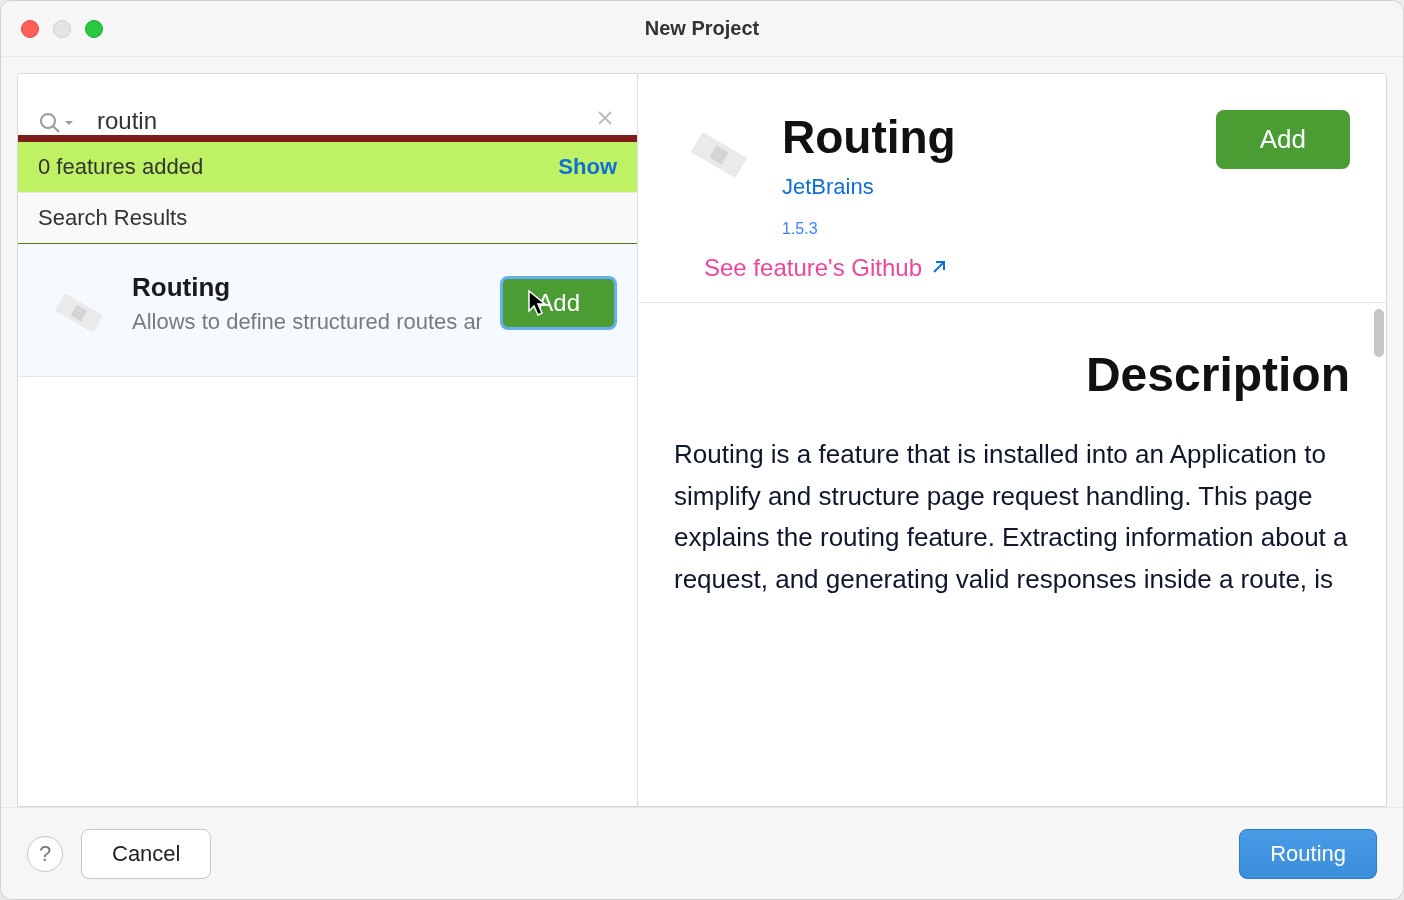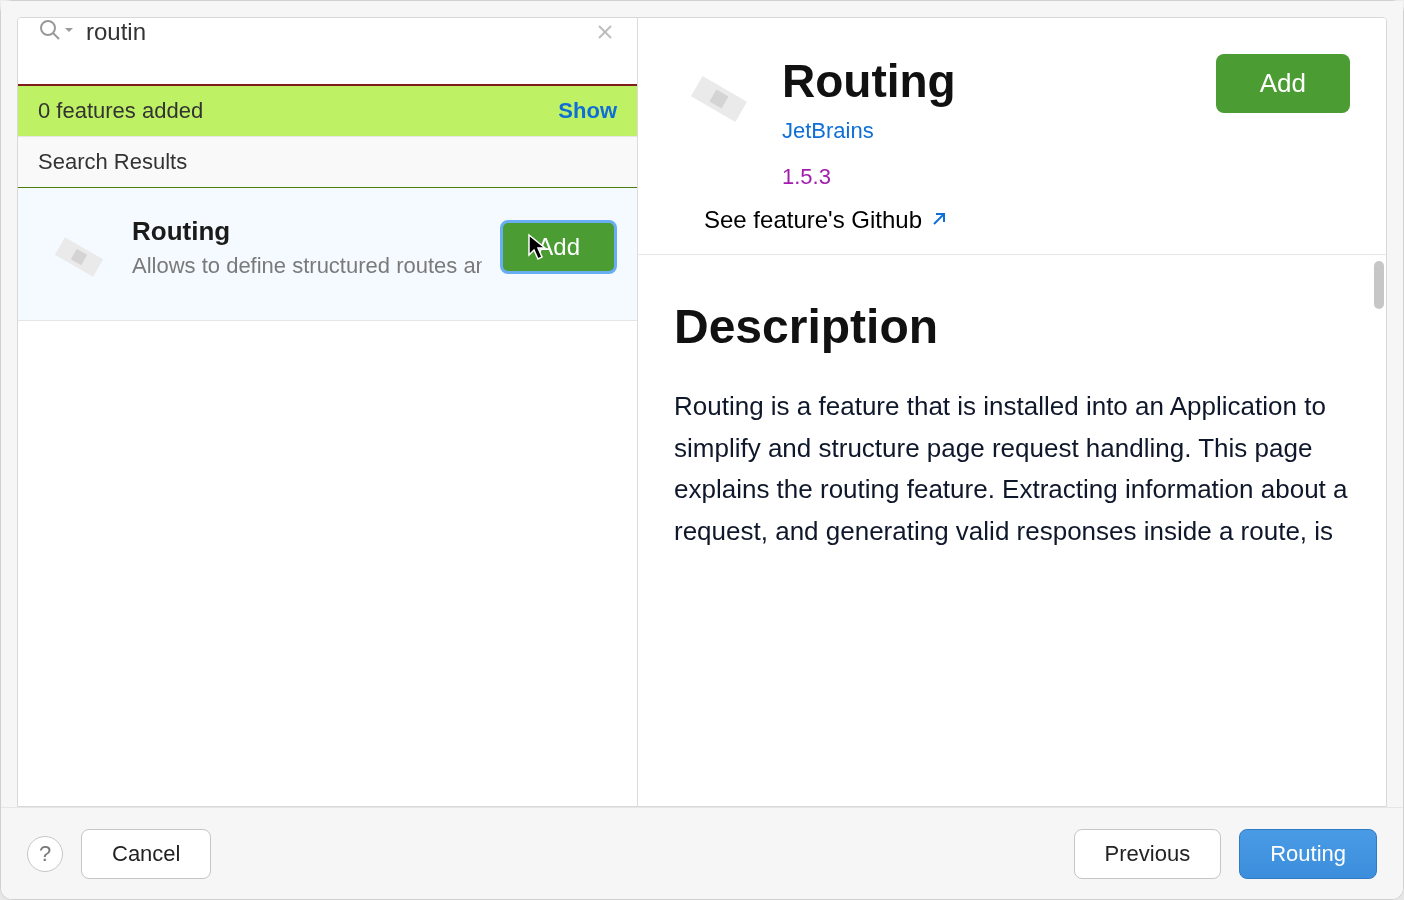--- a/index.html
+++ b/index.html
@@ -73,24 +73,25 @@
     
     .left-panel {
       width: 620px;
       display: flex;
       flex-direction: column;
       border-right: 1px solid #dcdcdc;
       background: #fff;
     }
     .search-row {
       display: flex;
-      align-items: flex-start;
+      align-items: flex-end;
       height: 68px;
       padding: 0 20px;
-      border-bottom: 2px solid #7f1d1d;
+      border-bottom: 7px solid #7f1d1d;
+      gap: 11px;
     }
     .search-icon {
       display: flex;
       align-items: center;
       color: #9a9a9a;
       margin-right: 12px;
     }
     .search-input {
       flex: 1;
       border: none;
@@ -228,53 +229,54 @@
       margin-bottom: 10px;
     }
     .detail-vendor {
       font-size: 22px;
       color: #0f6fd7;
       margin-bottom: 20px;
       cursor: pointer;
       display: inline-block;
     }
     .detail-version {
-      font-size: 22px;
-      color: #a21caf;
+      font-size: 16px;
+      color: #3b82f6;
     }
     .add-button-large {
       background: #4a9c33;
       color: #fff;
       border: none;
       border-radius: 8px;
       padding: 14px 44px;
       font-size: 26px;
       cursor: pointer;
     }
     .github-link {
       display: inline-flex;
       align-items: center;
       gap: 8px;
       margin-top: 16px;
       margin-left: 30px;
       font-size: 24px;
-      color: #000000;
+      color: #ec4899;
       cursor: pointer;
     }
     .detail-body {
       flex: 1;
       padding: 44px 36px;
       overflow: auto;
       position: relative;
     }
     .description-heading {
       font-size: 48px;
       font-weight: 800;
       color: #111;
       margin-bottom: 32px;
+      text-align: right;
     }
     .description-text {
       font-size: 26px;
       color: #0f172a;
       line-height: 1.6;
     }
     .scrollbar-thumb {
       position: absolute;
       right: 2px;
       top: 6px;
@@ -323,20 +325,28 @@
       background: linear-gradient(#4a9be6, #3b8edb);
       border: 1px solid #2f7bc5;
       color: #fff;
     }
   </style>
 </head>
 <body>
 
 <div class="window">
 
+  <div class="titlebar">
+    <div class="traffic-lights">
+      <div class="traffic-light tl-close"></div>
+      <div class="traffic-light tl-min"></div>
+      <div class="traffic-light tl-max"></div>
+    </div>
+    <div class="title">New Project</div>
+  </div>
 
   <div class="body">
     <div class="inner">
 
       <div class="left-panel">
 
         <div class="search-row">
           <span class="search-icon">
             <svg width="24" height="24" viewBox="0 0 24 24" fill="none" stroke="#9a9a9a" stroke-width="2">
               <circle cx="10" cy="10" r="7"></circle>
@@ -420,16 +430,15 @@
           <p class="description-text">Routing is a feature that is installed into an Application to simplify and structure page request handling. This page explains the routing feature. Extracting information about a request, and generating valid responses inside a route, is</p>
         </div>
       </div>
     </div>
   </div>
 
   <div class="footer">
     <div class="help-button">?</div>
     <button class="footer-btn">Cancel</button>
     <div class="footer-spacer"></div>
-    <button class="footer-btn">Previous</button>
     <button class="footer-btn primary-btn">Routing</button>
   </div>
 </div>
 
 </body></html>

